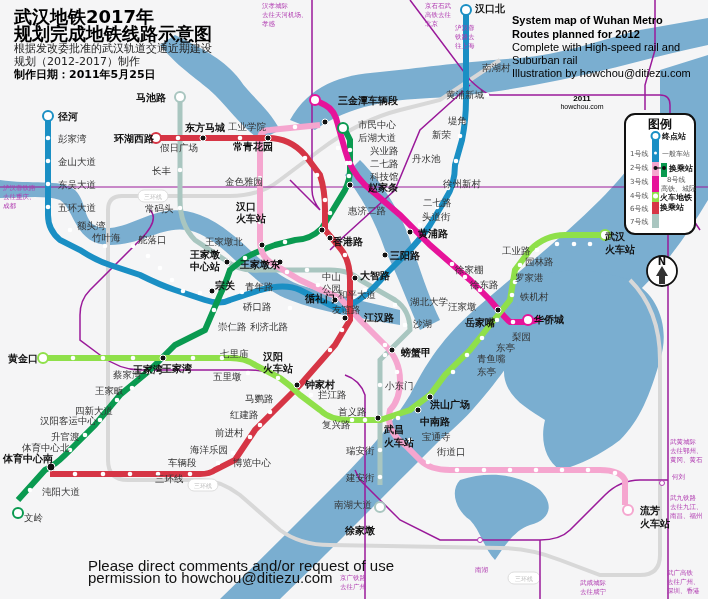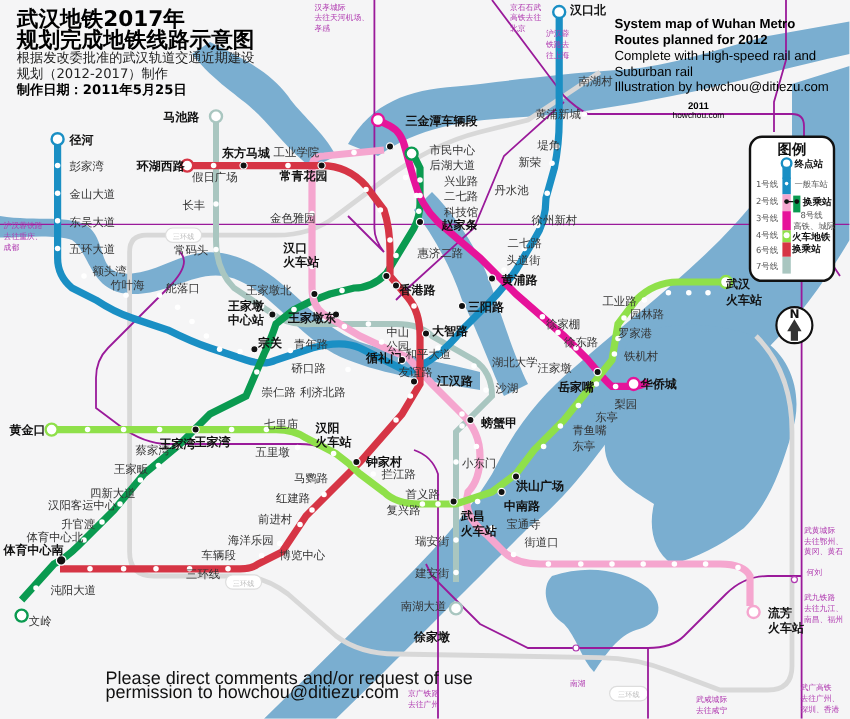--- a/index.html
+++ b/index.html
@@ -5,21 +5,21 @@
   html, body { margin:0; padding:0; background:#f5f5f5; }
   body { width:708px; height:599px; overflow:hidden; position:relative; font-family:"DejaVu Sans","Liberation Sans",sans-serif; }
   #map { position:absolute; left:0; top:0; width:708px; height:599px; }
   .title-block { position:absolute; left:14px; top:8px; color:#000; }
   .title-cn { font-size:18px; font-weight:bold; line-height:17px; }
   .sub-cn { font-size:11px; line-height:13px; color:#222; }
   .meta-cn { font-size:11px; line-height:13px; font-weight:bold; }
   .title-en { position:absolute; left:512px; top:13px; font-family:"Liberation Sans",sans-serif; color:#000000; }
   .title-en .b { font-size:11px; font-weight:bold; line-height:14px; }
   .title-en .n { font-size:11px; line-height:13px; }
-  .title-en .y { font-size:8px; font-weight:bold; text-align:center; width:100px; margin-left:20px; margin-top:4px; }
+  .title-en .y { font-size:8px; font-weight:bold; text-align:center; width:100px; margin-left:20px; margin-top:14px; }
   .title-en .h { font-size:7px; text-align:center; width:100px; margin-left:20px; }
   .footer { position:absolute; left:88px; top:560px; font-family:"Liberation Sans",sans-serif; font-size:15px; line-height:12px; color:#111; }
   .st { font-size:9.5px; fill:#333; }
   .stb { font-size:10px; font-weight:bold; fill:#111; }
   .rail { font-size:6.5px; fill:#b03ab0; }
   .lg { font-size:7px; fill:#555; }
   .lgb { font-size:8px; font-weight:bold; fill:#111; }
 </style>
 </head>
 <body>

